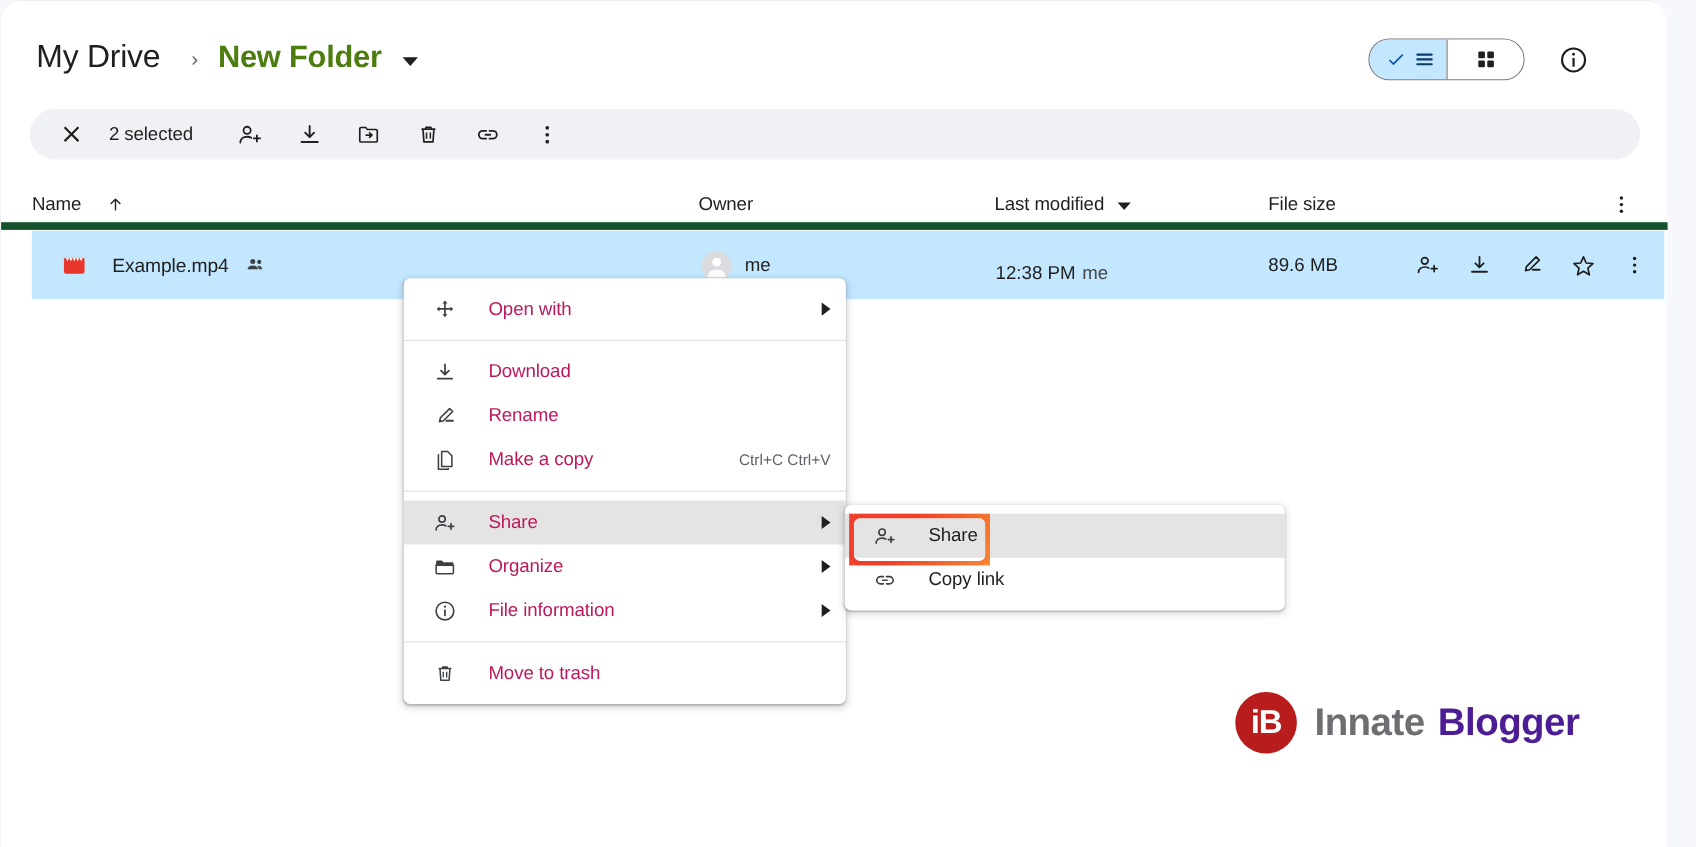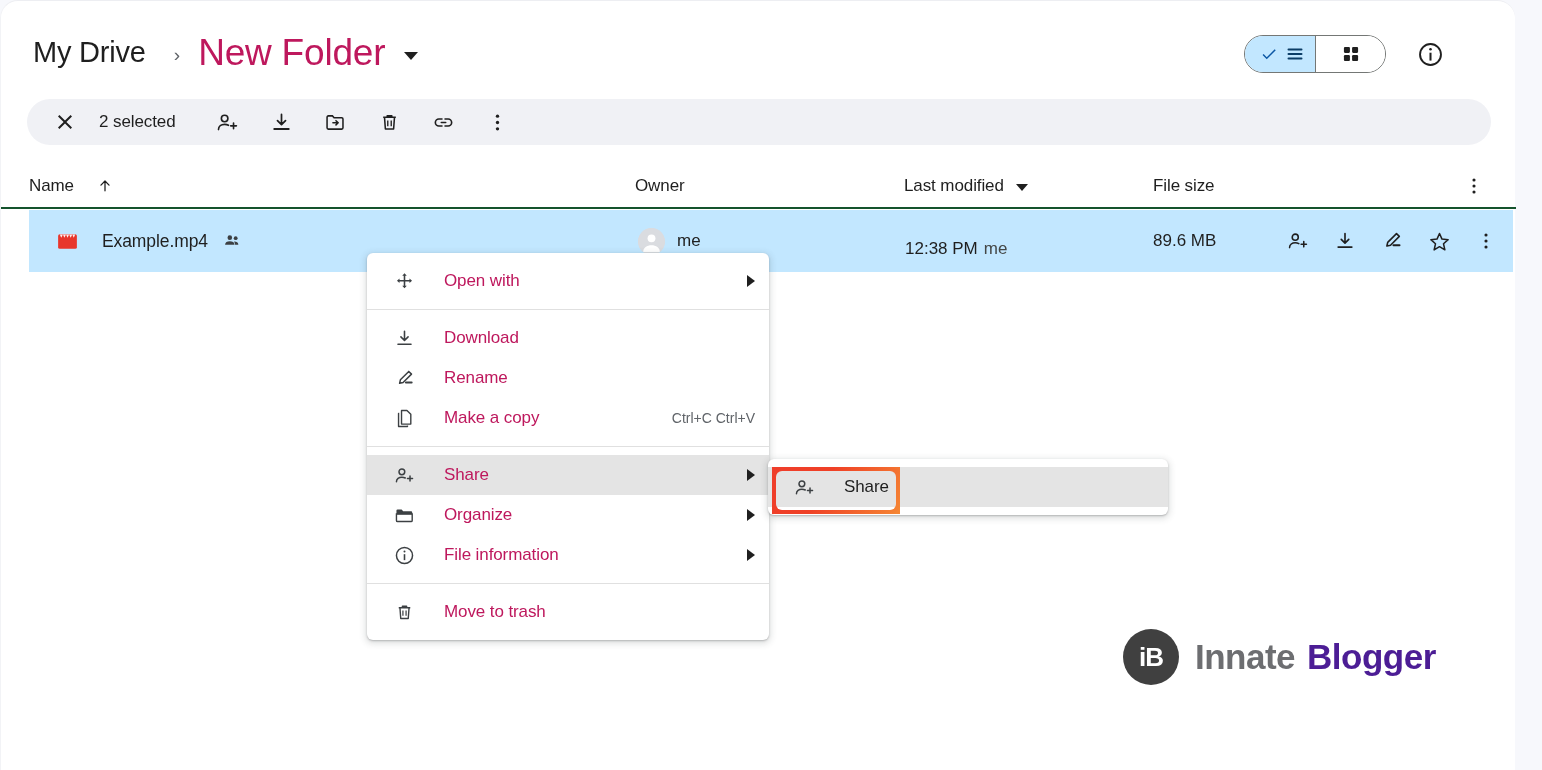--- a/index.html
+++ b/index.html
@@ -33,21 +33,21 @@
   .crumb-root {
     font-size: 29px; color: #1f1f1f; font-weight: 400;
     letter-spacing: -0.2px; line-height: 1;
     padding: 2px 6px 4px 2px; border-radius: 6px; cursor: pointer;
   }
   .crumb-sep {
     font-size: 19px; color: #5f6368; margin: 0 16px 0 22px;
     line-height: 1; position: relative; top: 1px;
   }
   .crumb-current {
-    font-size: 37px; color: #be185d; font-weight: 400;
+    font-size: 28px; color: #4d7c0f; font-weight: 700;
     letter-spacing: -0.2px; line-height: 1;
     padding: 2px 2px 4px 2px; cursor: pointer;
   }
   .crumb-caret {
     width: 0; height: 0;
     border-left: 7px solid transparent;
     border-right: 7px solid transparent;
     border-top: 8px solid #1f1f1f;
     margin-left: 17px; margin-top: 5px; cursor: pointer;
   }
@@ -84,21 +84,21 @@
     margin-left: 22px; font-size: 17px; color: #1f1f1f;
     letter-spacing: -0.1px; white-space: nowrap;
   }
   .sel-actions { display: flex; align-items: center; margin-left: 40px; gap: 30px; }
   .sel-actions .ic { cursor: pointer; display: flex; align-items: center; justify-content: center; width: 24px; height: 24px; }
 
   
   .table-head {
     position: absolute; left: 0; top: 162px;
     width: 1515px; height: 46px;
-    border-bottom: 2px solid #14532d;
+    border-bottom: 7px solid #14532d;
   }
   .th {
     position: absolute; top: 0; height: 46px;
     display: flex; align-items: center; gap: 0;
     font-size: 17px; color: #1f1f1f; letter-spacing: -0.1px;
   }
   .th.name  { left: 28px; }
   .th.owner { left: 634px; }
   .th.mod   { left: 903px; }
   .th.size  { left: 1152px; }
@@ -191,23 +191,23 @@
     -webkit-mask-composite: xor; mask-composite: exclude;
   }
 
   
   .watermark {
     position: absolute; left: 1122px; top: 628px;
     display: flex; align-items: center; gap: 16px;
   }
   .wm-mark {
     width: 56px; height: 56px; border-radius: 50%;
-    background: #404040; display: flex; align-items: center;
+    background: #b91c1c; display: flex; align-items: center;
     justify-content: center; color: #fff;
-    font-size: 26px; font-weight: bold; letter-spacing: -1px;
+    font-size: 30px; font-weight: bold; letter-spacing: -1px;
   }
   .wm-text { font-size: 35px; font-weight: bold; letter-spacing: -0.5px; }
   .wm-text .a { color: #6d6e71; }
   .wm-text .b { color: #4c1d95; margin-left: 12px; }
 </style>
 </head>
 <body>
 
 <div class="app-card">
 
@@ -488,20 +488,30 @@
     <div class="sub-item hover">
       <span class="sub-ic">
         <svg width="21" height="21" viewBox="0 0 24 24">
           <circle cx="9" cy="7.8" r="3.3" fill="none" stroke="#3c4043" stroke-width="1.7"></circle>
           <path d="M2.8 19.2c0-3.4 2.8-5.3 6.2-5.3 1.4 0 2.8.33 3.9.95" fill="none" stroke="#3c4043" stroke-width="1.7" stroke-linecap="round"></path>
           <path d="M18.3 12.6v5.8M15.4 15.5h5.8" stroke="#3c4043" stroke-width="1.7" stroke-linecap="round"></path>
         </svg>
       </span>
       <span class="sub-label">Share</span>
     </div>
+    <div class="sub-item">
+      <span class="sub-ic">
+        <svg width="21" height="21" viewBox="0 0 24 24">
+          <path d="M9.7 12h4.6" stroke="#3c4043" stroke-width="1.7" stroke-linecap="round"></path>
+          <path d="M10.4 8.3H7.2a3.7 3.7 0 1 0 0 7.4h3.2" fill="none" stroke="#3c4043" stroke-width="1.7" stroke-linecap="round"></path>
+          <path d="M13.6 8.3h3.2a3.7 3.7 0 1 1 0 7.4h-3.2" fill="none" stroke="#3c4043" stroke-width="1.7" stroke-linecap="round"></path>
+        </svg>
+      </span>
+      <span class="sub-label">Copy link</span>
+    </div>
   </div>
 
   <div class="annot-box"></div>
 
   <div class="watermark">
     <div class="wm-mark">iB</div>
     <div class="wm-text">
       <span class="a">Innate</span><span class="b">Blogger</span>
     </div>
   </div>

